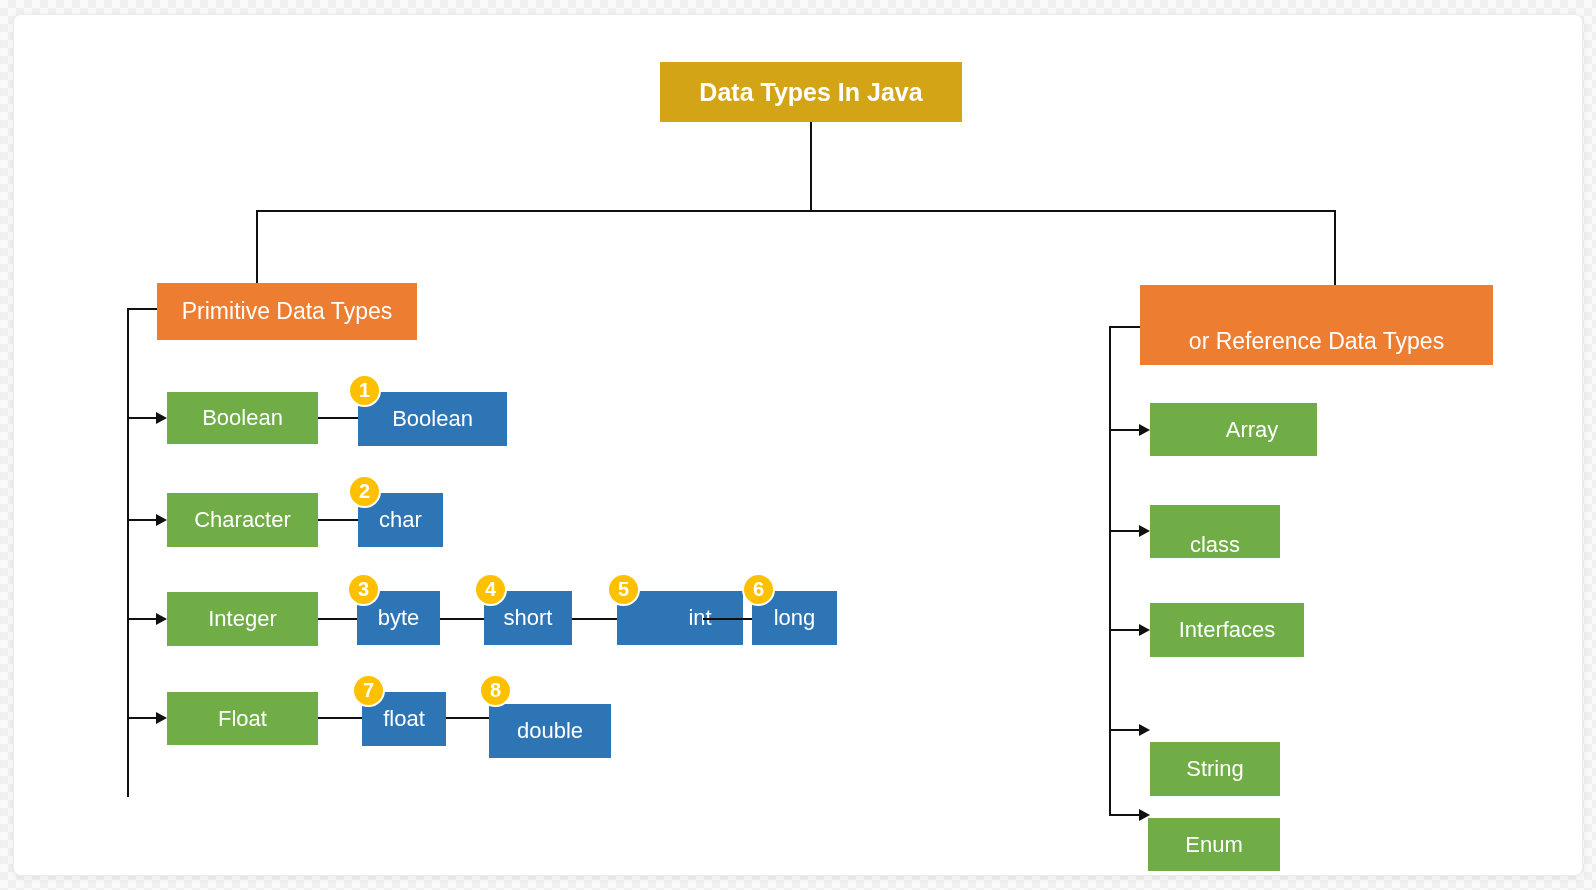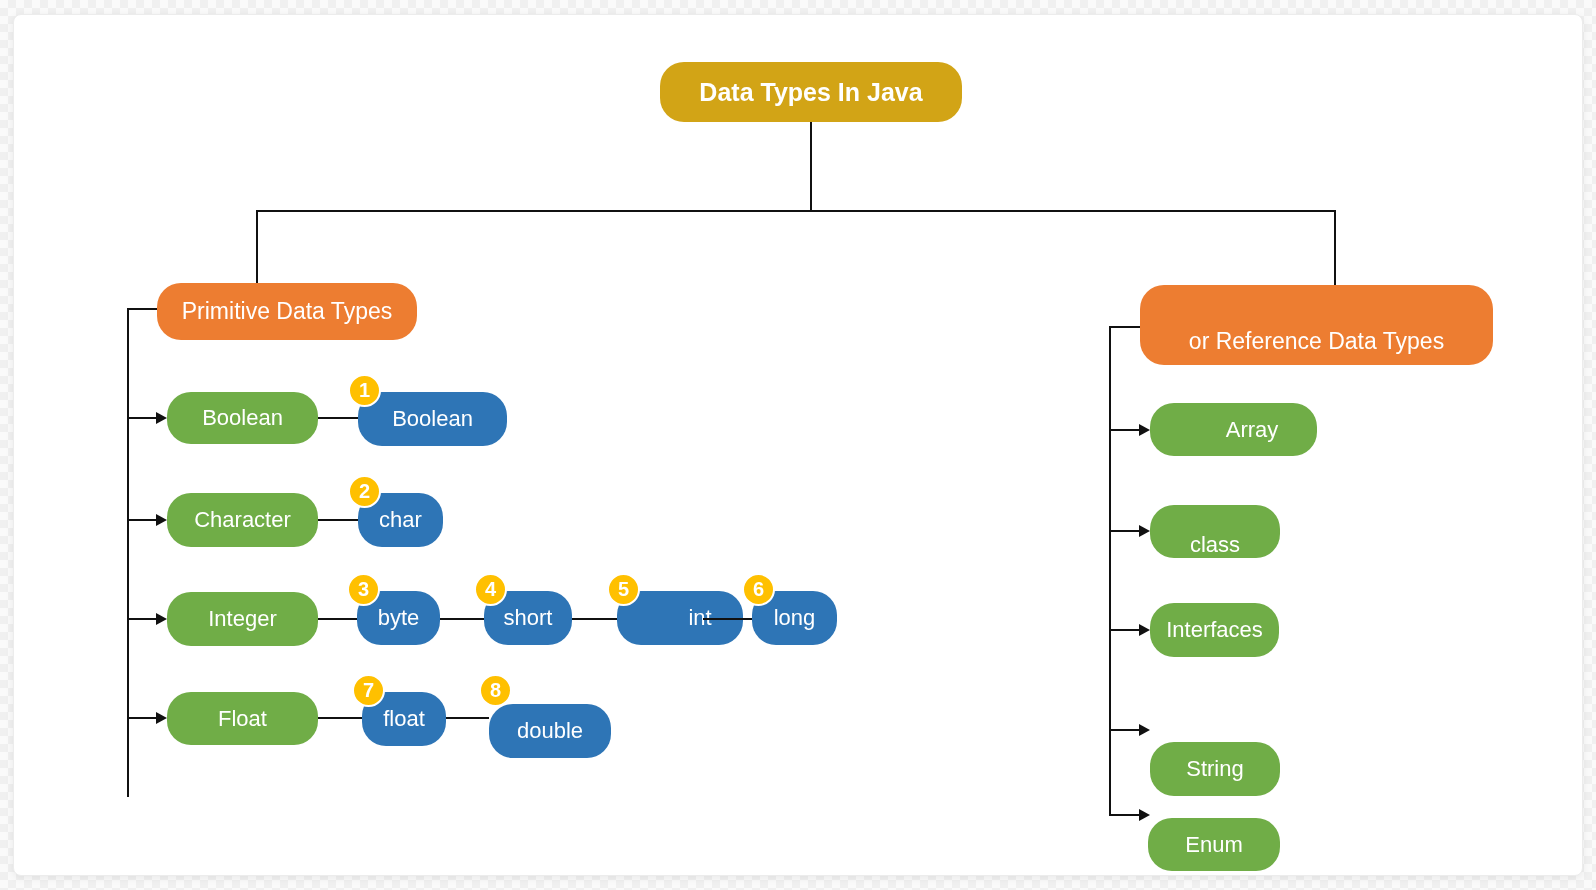--- a/index.html
+++ b/index.html
@@ -27,21 +27,20 @@
     border-radius: 8px;
     box-shadow: 0 2px 8px rgba(0,0,0,0.07);
   }
   .node {
     position: absolute;
     display: flex;
     align-items: center;
     justify-content: center;
     color: #ffffff;
     text-align: center;
-    border-radius: 24px;
   }
   .gold   { background: #D2A416; font-weight: bold; font-size: 25px; }
   .orange { background: #ED7D31; font-size: 23px; }
   .green  { background: #70AD47; font-size: 22px; }
   .blue   { background: #2E75B6; font-size: 22px; }
   .line   { position: absolute; background: #111111; }
   .arrowhead {
     position: absolute;
     width: 0; height: 0;
     border-top: 6px solid transparent;
@@ -186,21 +185,21 @@
 <div class="arrowhead" style="left:1139px; top:724px;"></div>
 <div class="line" style="left:1110px; top:814px; width:29px; height:2px;"></div>
 <div class="arrowhead" style="left:1139px; top:809px;"></div>
 
 <div class="node green" style="left:1150px; top:403px; width:130px; height:53px;padding-left:37px;">
   <span>Array</span>
 </div>
 <div class="node green" style="left:1150px; top:505px; width:130px; height:53px;align-items:flex-end;">
   <span>class</span>
 </div>
-<div class="node green" style="left:1150px; top:603px; width:129px; height:54px;">
+<div class="node green" style="left:1150px; top:603px; width:154px; height:54px;">
   <span>Interfaces</span>
 </div>
 <div class="node green" style="left:1150px; top:742px; width:130px; height:54px;">
   <span>String</span>
 </div>
 <div class="node green" style="left:1148px; top:790px; width:132px; height:53px;margin-top:28px;">
   <span>Enum</span>
 </div>
 
 </body></html>

